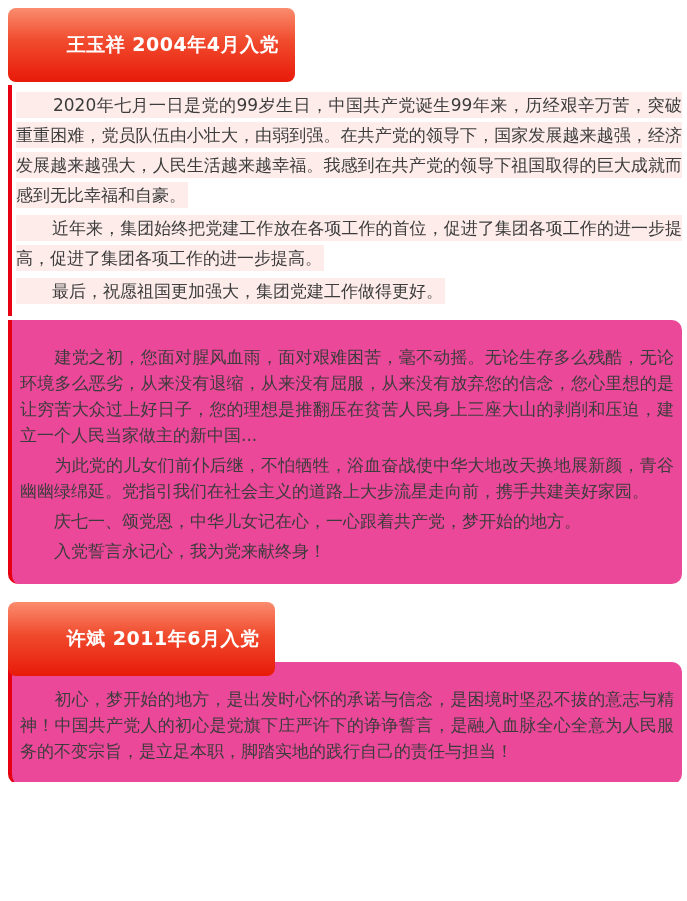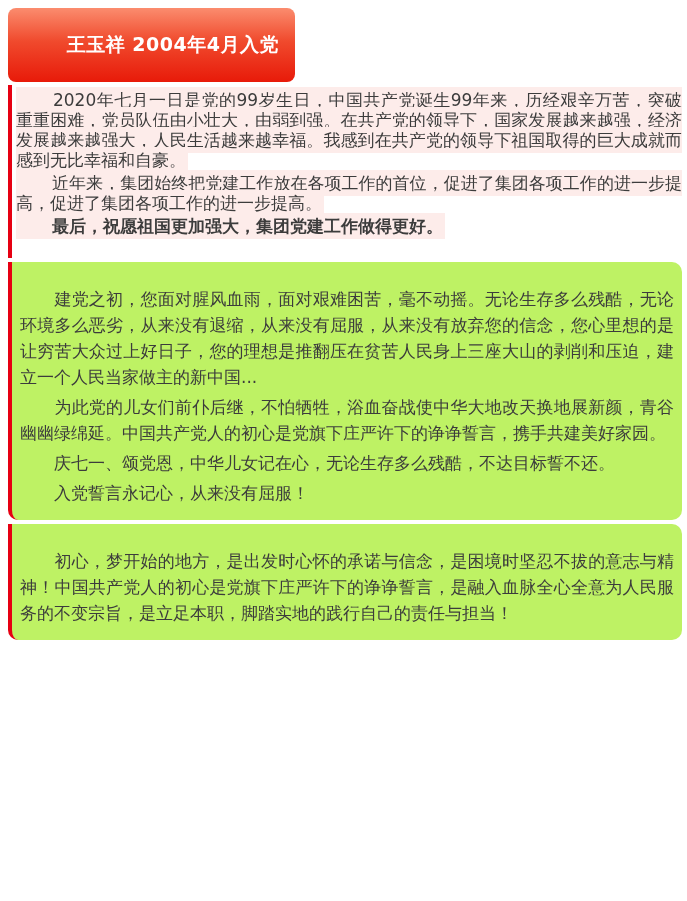--- a/index.html
+++ b/index.html
@@ -33,39 +33,39 @@
   }
 
   
   .content-lines {
     border-left: 4px solid #e60012;
     padding: 5px 0 6px 4px;
     margin-top: 3px;
   }
   .content-lines p {
     font-size: 17px;
-    line-height: 20px;
+    line-height: 30px;
     margin-bottom: 3px;
     text-align: justify;
   }
-  .content-lines p:last-child { margin-bottom: 16px; font-weight: bold; }
+  .content-lines p:last-child { margin-bottom: 4px; }
   .hl {
     background: #fdecea;
     padding: 3px 2px;
   }
 
   
   .content-block {
     position: relative;
     z-index: 1;
     margin-top: -14px;
-    background: #bef264;
+    background: #ec4899;
     border-left: 4px solid #e60012;
     border-radius: 0 10px 10px 10px;
-    padding: 24px 8px 14px 8px;
+    padding: 24px 8px 20px 8px;
   }
   .content-block p {
     font-size: 17px;
     line-height: 26px;
     margin-bottom: 4px;
     text-align: justify;
   }
   .content-block p:last-child { margin-bottom: 0; }
 </style>
 </head>
@@ -80,26 +80,29 @@
     <div class="content-lines">
       <p><span class="hl">　　2020年七月一日是党的99岁生日，中国共产党诞生99年来，历经艰辛万苦，突破重重困难，党员队伍由小壮大，由弱到强。在共产党的领导下，国家发展越来越强，经济发展越来越强大，人民生活越来越幸福。我感到在共产党的领导下祖国取得的巨大成就而感到无比幸福和自豪。</span></p>
       <p><span class="hl">　　近年来，集团始终把党建工作放在各项工作的首位，促进了集团各项工作的进一步提高，促进了集团各项工作的进一步提高。</span></p>
       <p><span class="hl">　　最后，祝愿祖国更加强大，集团党建工作做得更好。</span></p>
     </div>
   </section>
 
   <section class="member-section">
     <div class="content-block">
       <p>　　建党之初，您面对腥风血雨，面对艰难困苦，毫不动摇。无论生存多么残酷，无论环境多么恶劣，从来没有退缩，从来没有屈服，从来没有放弃您的信念，您心里想的是让穷苦大众过上好日子，您的理想是推翻压在贫苦人民身上三座大山的剥削和压迫，建立一个人民当家做主的新中国...</p>
-      <p>　　为此党的儿女们前仆后继，不怕牺牲，浴血奋战使中华大地改天换地展新颜，青谷幽幽绿绵延。中国共产党人的初心是党旗下庄严许下的诤诤誓言，携手共建美好家园。</p>
-      <p>　　庆七一、颂党恩，中华儿女记在心，无论生存多么残酷，不达目标誓不还。</p>
-      <p>　　入党誓言永记心，从来没有屈服！</p>
+      <p>　　为此党的儿女们前仆后继，不怕牺牲，浴血奋战使中华大地改天换地展新颜，青谷幽幽绿绵延。党指引我们在社会主义的道路上大步流星走向前，携手共建美好家园。</p>
+      <p>　　庆七一、颂党恩，中华儿女记在心，一心跟着共产党，梦开始的地方。</p>
+      <p>　　入党誓言永记心，我为党来献终身！</p>
     </div>
   </section>
 
   <section class="member-section">
+    <div class="banner">
+      <span>许斌 2011年6月入党</span>
+    </div>
     <div class="content-block">
       <p>　　初心，梦开始的地方，是出发时心怀的承诺与信念，是困境时坚忍不拔的意志与精神！中国共产党人的初心是党旗下庄严许下的诤诤誓言，是融入血脉全心全意为人民服务的不变宗旨，是立足本职，脚踏实地的践行自己的责任与担当！</p>
 
     </div>
   </section>
 
 </div>
 
 </body></html>

